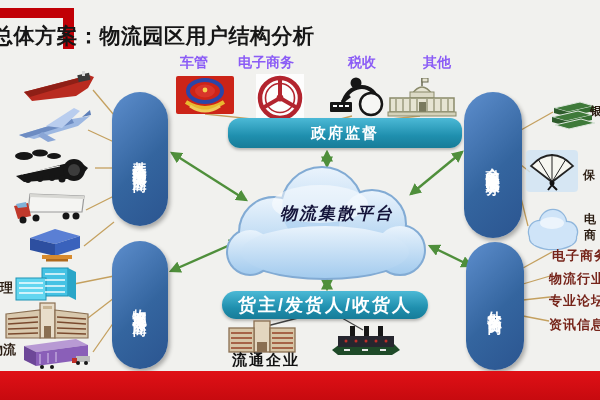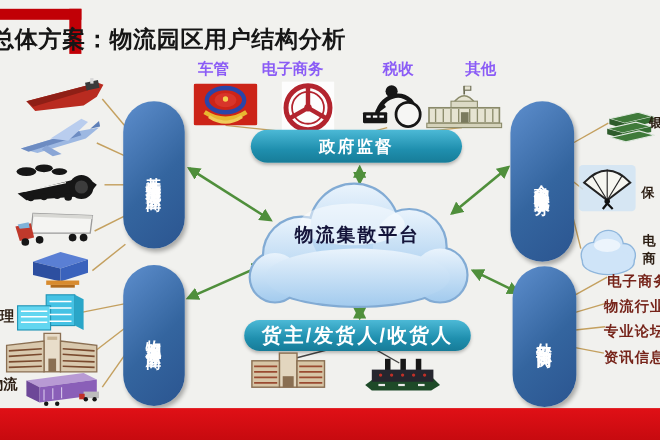--- a/index.html
+++ b/index.html
@@ -133,21 +133,21 @@
         <line x1="41" y1="21" x2="41" y2="33"></line>
           <line x1="48" y1="21" x2="48" y2="33"></line>
         <line x1="55" y1="21" x2="55" y2="33"></line>
           <line x1="62" y1="21" x2="62" y2="33"></line>
       </g>
       <rect x="33" y="24" width="7" height="10" fill="#7a7a5e"></rect>
       <rect x="2" y="34" width="68" height="4" fill="#d4d2ba" stroke="#8a8a6a" stroke-width="1"></rect>
     </svg>
   </div>
 
-  <div class="abs bar node" style="left:228px;top:118px;width:192px;height:30px;">政府监督</div>
+  <div class="abs bar node" style="left:228px;top:118px;width:234px;height:30px;border-radius:12px;">政府监督</div>
 
   <div class="abs node" style="left:222px;top:162px;width:206px;height:120px;">
     <svg width="206" height="120" viewBox="0 0 206 120">
       <defs>
         <linearGradient id="cg" x1="0" y1="0" x2="0" y2="1">
           <stop offset="0" stop-color="#e9f3fc"></stop>
             <stop offset="1" stop-color="#a3cbee"></stop>
         </linearGradient>
       </defs>
       <g stroke="#82abd4" stroke-width="4" fill="url(#cg)">
@@ -161,21 +161,21 @@
       <g fill="url(#cg)">
         <circle cx="52" cy="70" r="34"></circle>
           <circle cx="100" cy="46" r="40"></circle>
         <circle cx="150" cy="62" r="33"></circle>
           <circle cx="178" cy="88" r="24"></circle>
         <circle cx="28" cy="90" r="22"></circle>
           <ellipse cx="103" cy="90" rx="84" ry="26"></ellipse>
       </g>
       <ellipse cx="98" cy="42" rx="48" ry="19" fill="#ffffff" opacity="0.5"></ellipse>
     </svg>
-    <div class="abs cloudtext" style="left:0;top:40px;width:206px;">物流集散平台</div>
+    <div class="abs cloudtext" style="left:12px;top:40px;width:206px;font-style:italic;">物流集散平台</div>
   </div>
 
   <div class="abs bar node" style="left:222px;top:291px;width:206px;height:28px;font-size:18px;">货主/发货人/收货人</div>
 
   <div class="abs node" style="left:226px;top:320px;">
     <svg width="72" height="34" viewBox="0 0 72 34">
       <rect x="28" y="1" width="16" height="31" fill="#e3d6bf" stroke="#8a6f52" stroke-width="1.3"></rect>
       <rect x="3" y="8" width="25" height="24" fill="#d7c5a6" stroke="#8a6f52" stroke-width="1.3"></rect>
       <rect x="44" y="8" width="25" height="24" fill="#d7c5a6" stroke="#8a6f52" stroke-width="1.3"></rect>
       <g stroke="#9a4a30" stroke-width="1.6">
@@ -185,20 +185,21 @@
           <line x1="5" y1="28" x2="26" y2="28"></line>
         <line x1="46" y1="13" x2="67" y2="13"></line>
           <line x1="46" y1="18" x2="67" y2="18"></line>
         <line x1="46" y1="23" x2="67" y2="23"></line>
           <line x1="46" y1="28" x2="67" y2="28"></line>
       </g>
       <rect x="31" y="5" width="10" height="4" fill="#9a8succ" opacity="0"></rect>
       <rect x="31" y="22" width="10" height="10" fill="#8a6f52"></rect>
     </svg>
   </div>
+  <div class="abs botlabel node" style="left:232px;top:351px;">流通企业</div>
 
   <div class="abs node" style="left:330px;top:326px;">
     <svg width="72" height="30" viewBox="0 0 72 30">
       <rect x="20" y="0" width="5" height="12" fill="#161616"></rect>
       <rect x="34" y="0" width="5" height="12" fill="#161616"></rect>
       <rect x="48" y="0" width="5" height="12" fill="#161616"></rect>
       <path d="M2,24 L10,18 L64,18 L70,24 L62,29 L8,29 Z" fill="#1e4a28"></path>
       <rect x="8" y="10" width="56" height="11" fill="#26262e"></rect>
       <g fill="#c03028">
           <circle cx="16" cy="15" r="1.5"></circle>

